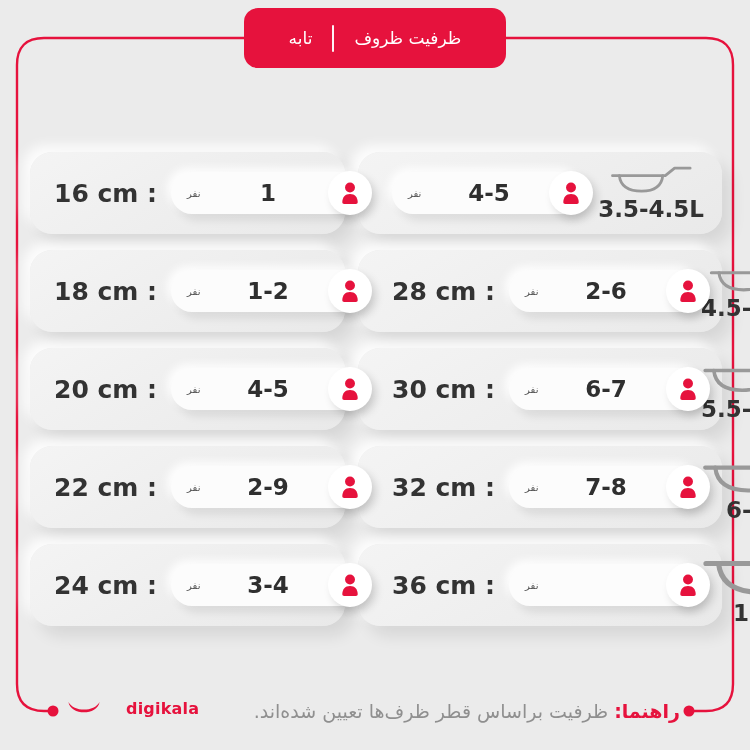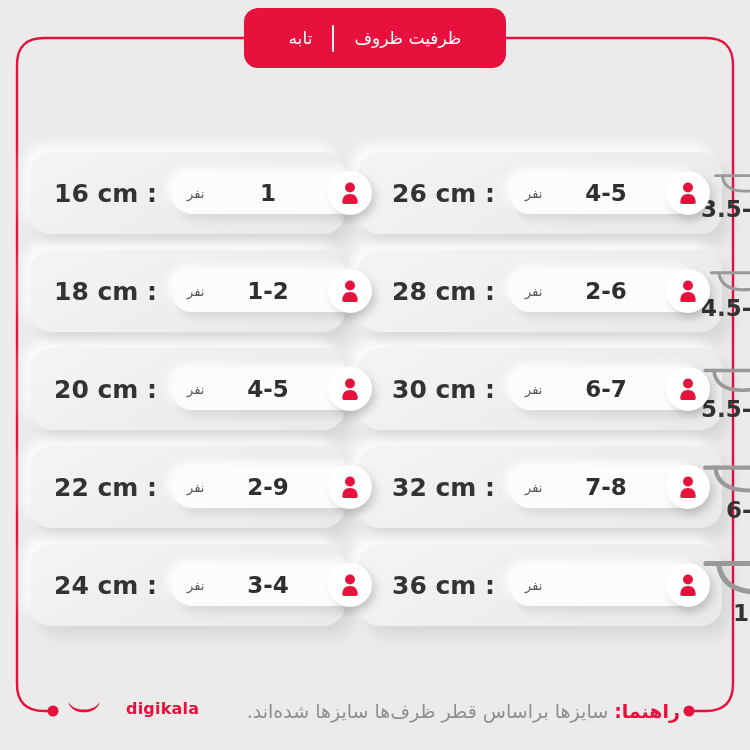--- a/index.html
+++ b/index.html
@@ -33,21 +33,21 @@
     padding:0 24px 0 24px;overflow:visible;
   }
   .card.col-r{padding-left:34px;padding-right:18px;}
   .size{font-size:25px;font-weight:700;color:#333;white-space:nowrap;margin-right:14px;}
   .pill{
     position:relative;height:42px;min-width:130px;background:#fcfcfc;border-radius:24px;
     display:flex;align-items:center;padding:0 46px 0 16px;
     box-shadow:5px 6px 10px rgba(0,0,0,.09),-4px -4px 8px rgba(255,255,255,.9);
     flex-shrink:0;
   }
-  .nafar{font-size:13px;color:#555;}
+  .nafar{font-size:10px;color:#555;}
   .num{
     position:absolute;left:40px;right:38px;text-align:center;
     font-size:23px;font-weight:700;color:#2f2f2f;white-space:nowrap;
   }
   .picircle{
     position:absolute;right:-9px;top:50%;transform:translateY(-50%);
     width:44px;height:44px;border-radius:50%;background:#fff;
     box-shadow:4px 5px 9px rgba(0,0,0,.15);
     display:flex;align-items:center;justify-content:center;
   }
@@ -109,21 +109,20 @@
     <div class="pancol">
       <svg class="pan p-l1" viewBox="0 0 132 48" fill="none" stroke="#999" stroke-width="4.5" stroke-linecap="round" stroke-linejoin="round">
           <path d="M4 17 L89 17 L104 5 L129 5"></path>
           <path d="M15 17 C17 35 31 42 51 42 C71 42 83 35 85 17"></path>
         </svg>
       <span class="cap">1-1.5L</span>
     </div>
   </div>
 
   <div class="card col-r">
-    <span class="size">26 cm :</span>
     <div class="pill">
       <span class="nafar">نفر</span>
       <span class="num">4-5</span>
       <span class="picircle">
         <svg width="22" height="24" viewBox="0 0 24 26" fill="#e6123d">
             <circle cx="12" cy="7" r="5.4"></circle>
             <path d="M12 14 C6.6 14 3.6 17.6 3.6 23.2 C3.6 24.4 4.4 25 5.6 25 L18.4 25 C19.6 25 20.4 24.4 20.4 23.2 C20.4 17.6 17.4 14 12 14 Z"></path>
           </svg>
       </span>
     </div>
@@ -307,14 +306,14 @@
 
 <div class="footer-brand">
   <svg width="36" height="21" viewBox="0 0 60 30">
       <path d="M4 4 C13 21 47 21 56 4 C52 27 8 27 4 4 Z" fill="#e6123d"></path>
     </svg>
   <span class="brand-text">digikala</span>
 </div>
 
 <div class="footer-note">
   <span class="note-label">راهنما:</span>
-  <span class="note-text">سایزها براساس قطر ظرف‌ها سایزها شده‌اند.</span>
+  <span class="note-text">ظرفیت براساس قطر ظرف‌ها تعیین شده‌اند.</span>
 </div>
 
 </body></html>

